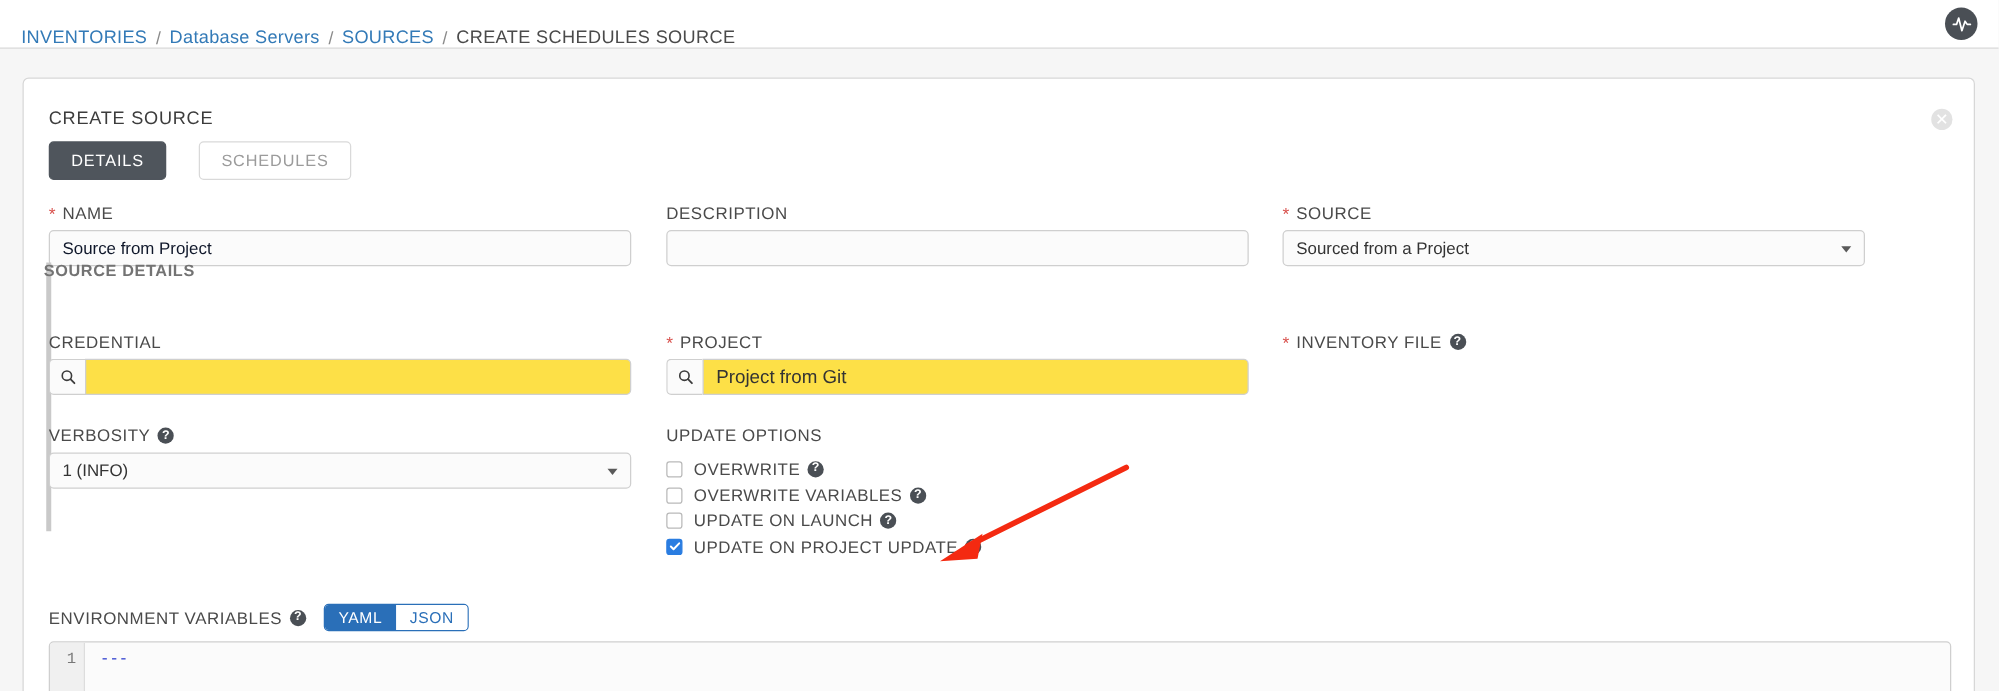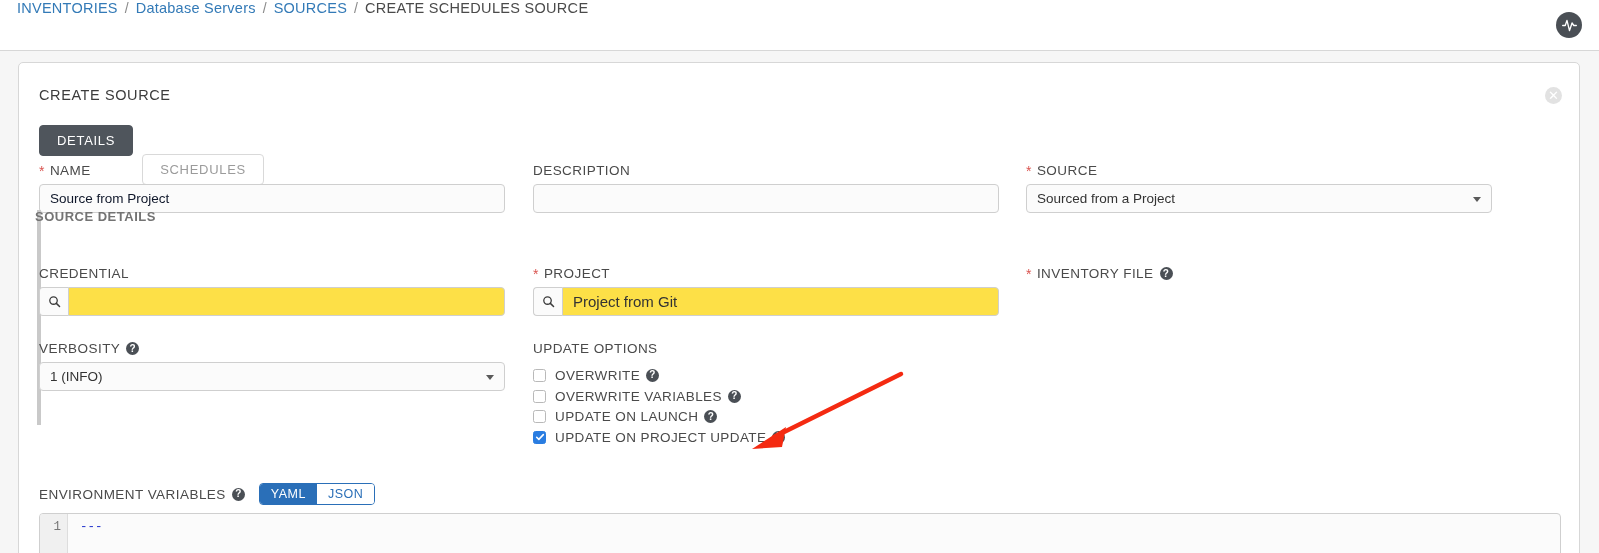--- a/index.html
+++ b/index.html
@@ -7,23 +7,23 @@
     margin: 0; padding: 0;
     width: 1599px; height: 553px;
     background: #f5f5f5;
     font-family: "Liberation Sans", sans-serif;
     overflow: hidden;
   }
   .page { position: relative; width: 1599px; height: 553px; background: #f6f6f6; }
 
   
   .crumbbar {
-    position: absolute; left: 0; top: 0; width: 1599px; height: 51px;
+    position: absolute; left: 0; top: 0; width: 1599px; height: 39px;
     background: #ffffff; border-bottom: 1px solid #d7d7d7;
-    display: flex; align-items: flex-start;
+    display: flex; align-items: flex-end;
   }
   .crumbs { display: flex; align-items: center; margin-left: 17px; }
   .crumb {
     font-size: 14.5px; letter-spacing: .25px; color: #337ab7;
     text-decoration: none; white-space: nowrap;
   }
   .crumb.cur { color: #4a4a4a; letter-spacing: .3px; }
   .sep { color: #8a8a8a; font-size: 14px; margin: 0 7px; }
   .brandbtn {
     position: absolute; right: 17px; top: 50%; transform: translateY(-50%);
@@ -43,28 +43,28 @@
   }
   .close-btn {
     position: absolute; right: 17px; top: 24px;
     width: 17px; height: 17px; border-radius: 50%;
     background: #e2e2e2; color: #ffffff;
     font-size: 13px; line-height: 17px; text-align: center;
     cursor: pointer; font-family: "Liberation Sans", sans-serif;
   }
 
   
-  .tabs { position: absolute; left: 20px; top: 62px; display: flex; gap: 9px; text-align: right; }
+  .tabs { position: absolute; left: 20px; top: 50px; display: flex; gap: 26px; text-align: right; }
   .tab {
     height: 31px; padding: 0 17px; border-radius: 4px;
     display: flex; align-items: center; justify-content: center;
     font-size: 13px; letter-spacing: .7px; cursor: pointer;
   }
   .tab.active { background: #4f555c; color: #fff; border: 1px solid #4f555c; }
-  .tab.idle { background: #fff; color: #9b9b9b; border: 1px solid #d9d9d9; margin-top: 29px; }
+  .tab.idle { background: #fff; color: #9b9b9b; border: 1px solid #d9d9d9; }
 
   
   .form { position: absolute; left: 0; top: 100px; width: 1562px; }
   .col-a { position: absolute; left: 20px;  width: 466px; }
   .col-b { position: absolute; left: 514px; width: 466px; }
   .col-c { position: absolute; left: 1007px; width: 466px; }
 
   .lbl {
     font-size: 13.5px; color: #4a4a4a; letter-spacing: .45px;
     margin-bottom: 6px; display: flex; align-items: center; white-space: nowrap;

